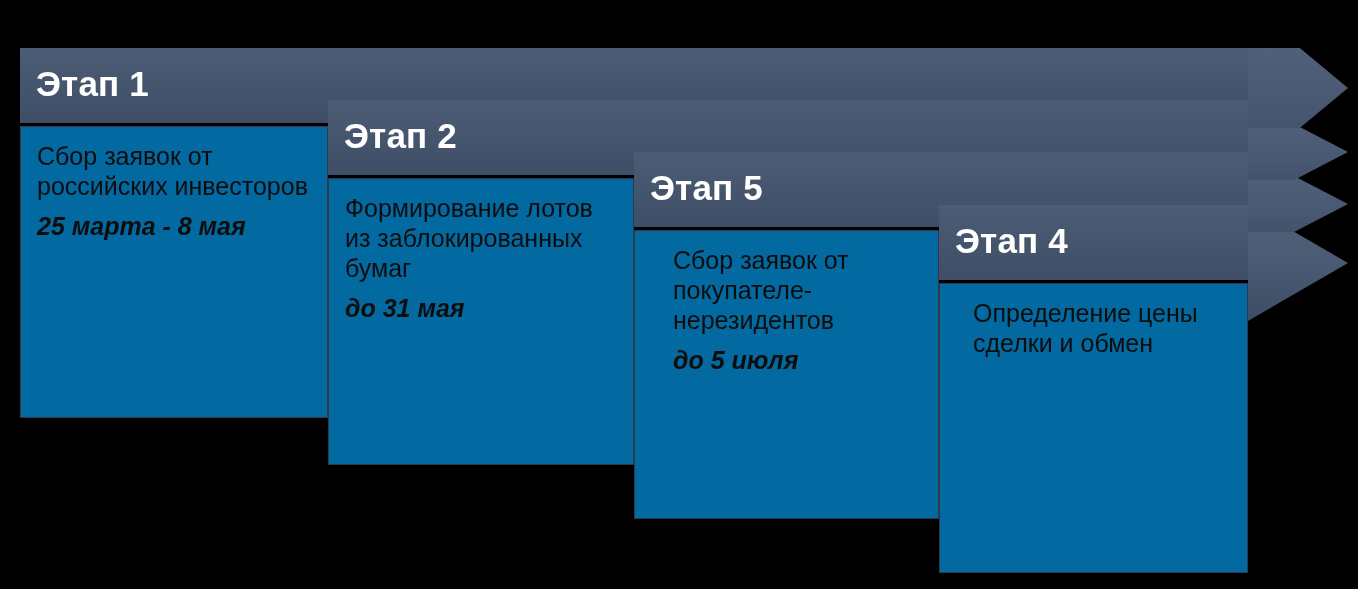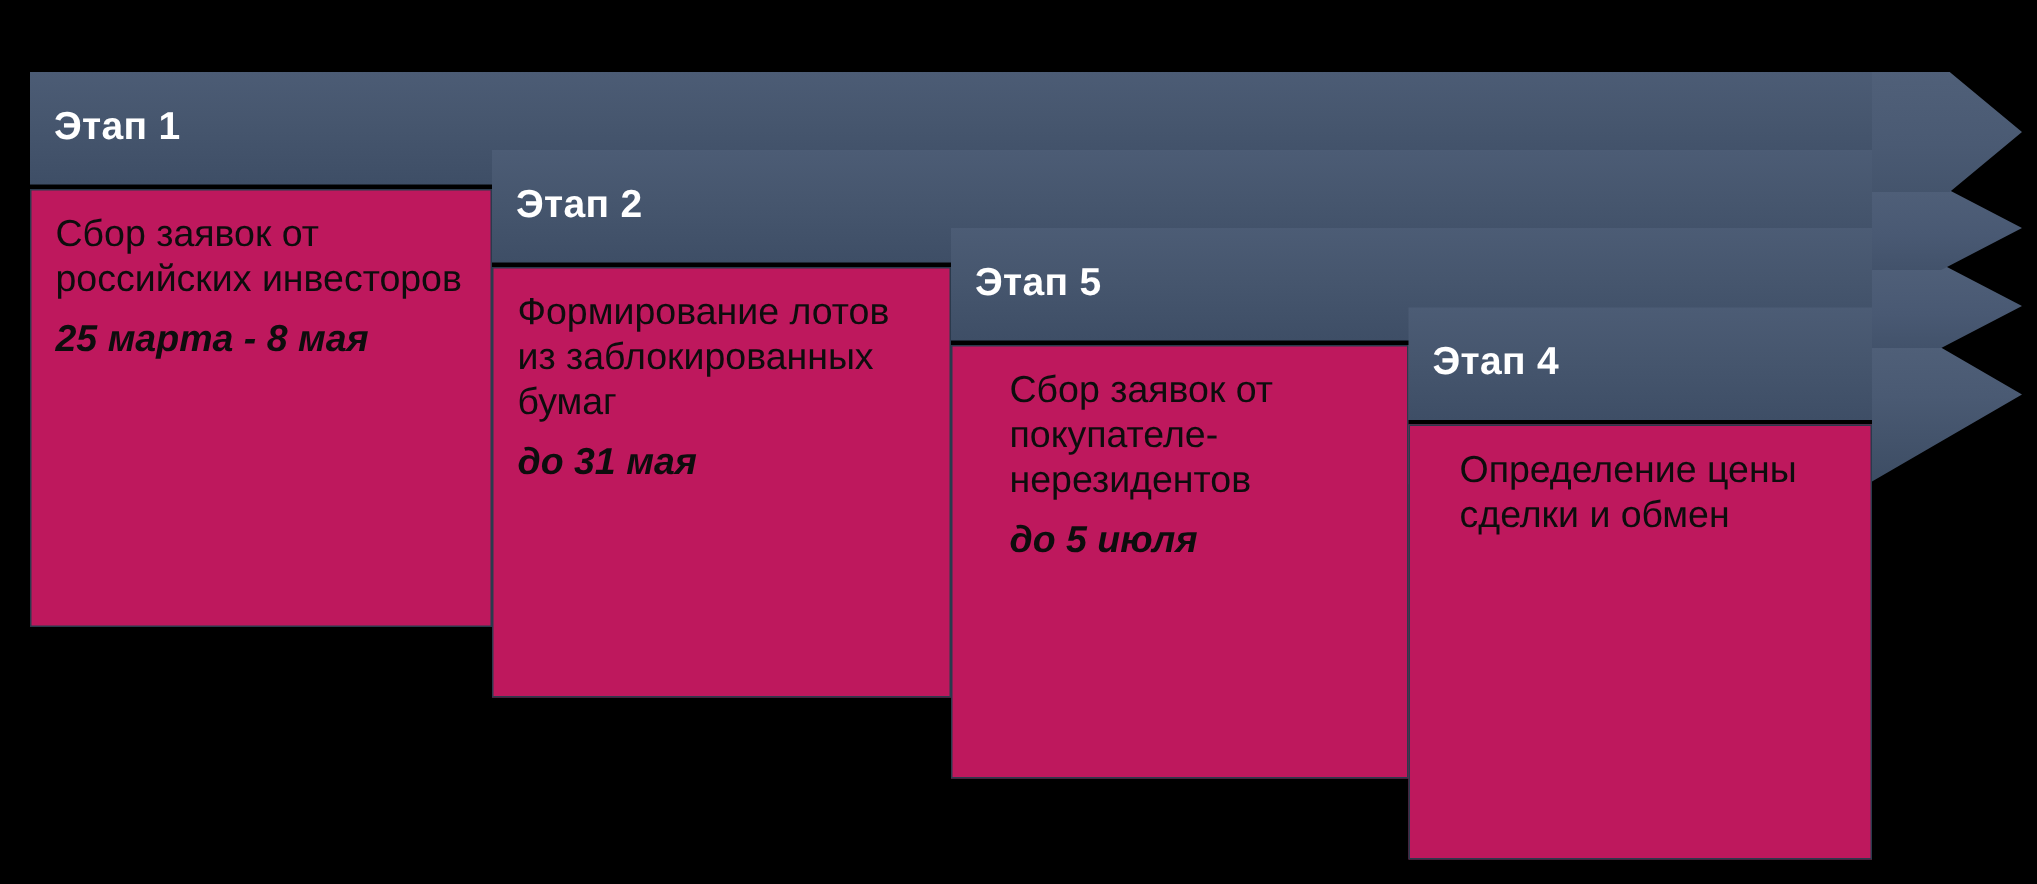--- a/index.html
+++ b/index.html
@@ -34,30 +34,30 @@
     border-bottom: 3px solid #000000;
     box-sizing: border-box;
     overflow: hidden;
   }
   .stage-header-label {
     position: absolute;
     left: 16px;
     top: 50%;
     transform: translateY(-56%);
     color: #ffffff;
-    font-size: 26px;
+    font-size: 35px;
     font-weight: bold;
     letter-spacing: 0.2px;
     white-space: nowrap;
   }
 
   
   .stage-card {
     position: absolute;
-    background: #be185d;
+    background: #0369a1;
     border: 1px solid #2b3a4d;
     box-sizing: border-box;
     padding: 14px 16px 0 16px;
   }
   .stage-desc {
     color: #0d0d0d;
     font-size: 25px;
     line-height: 1.20;
     font-weight: normal;
     margin: 0;

